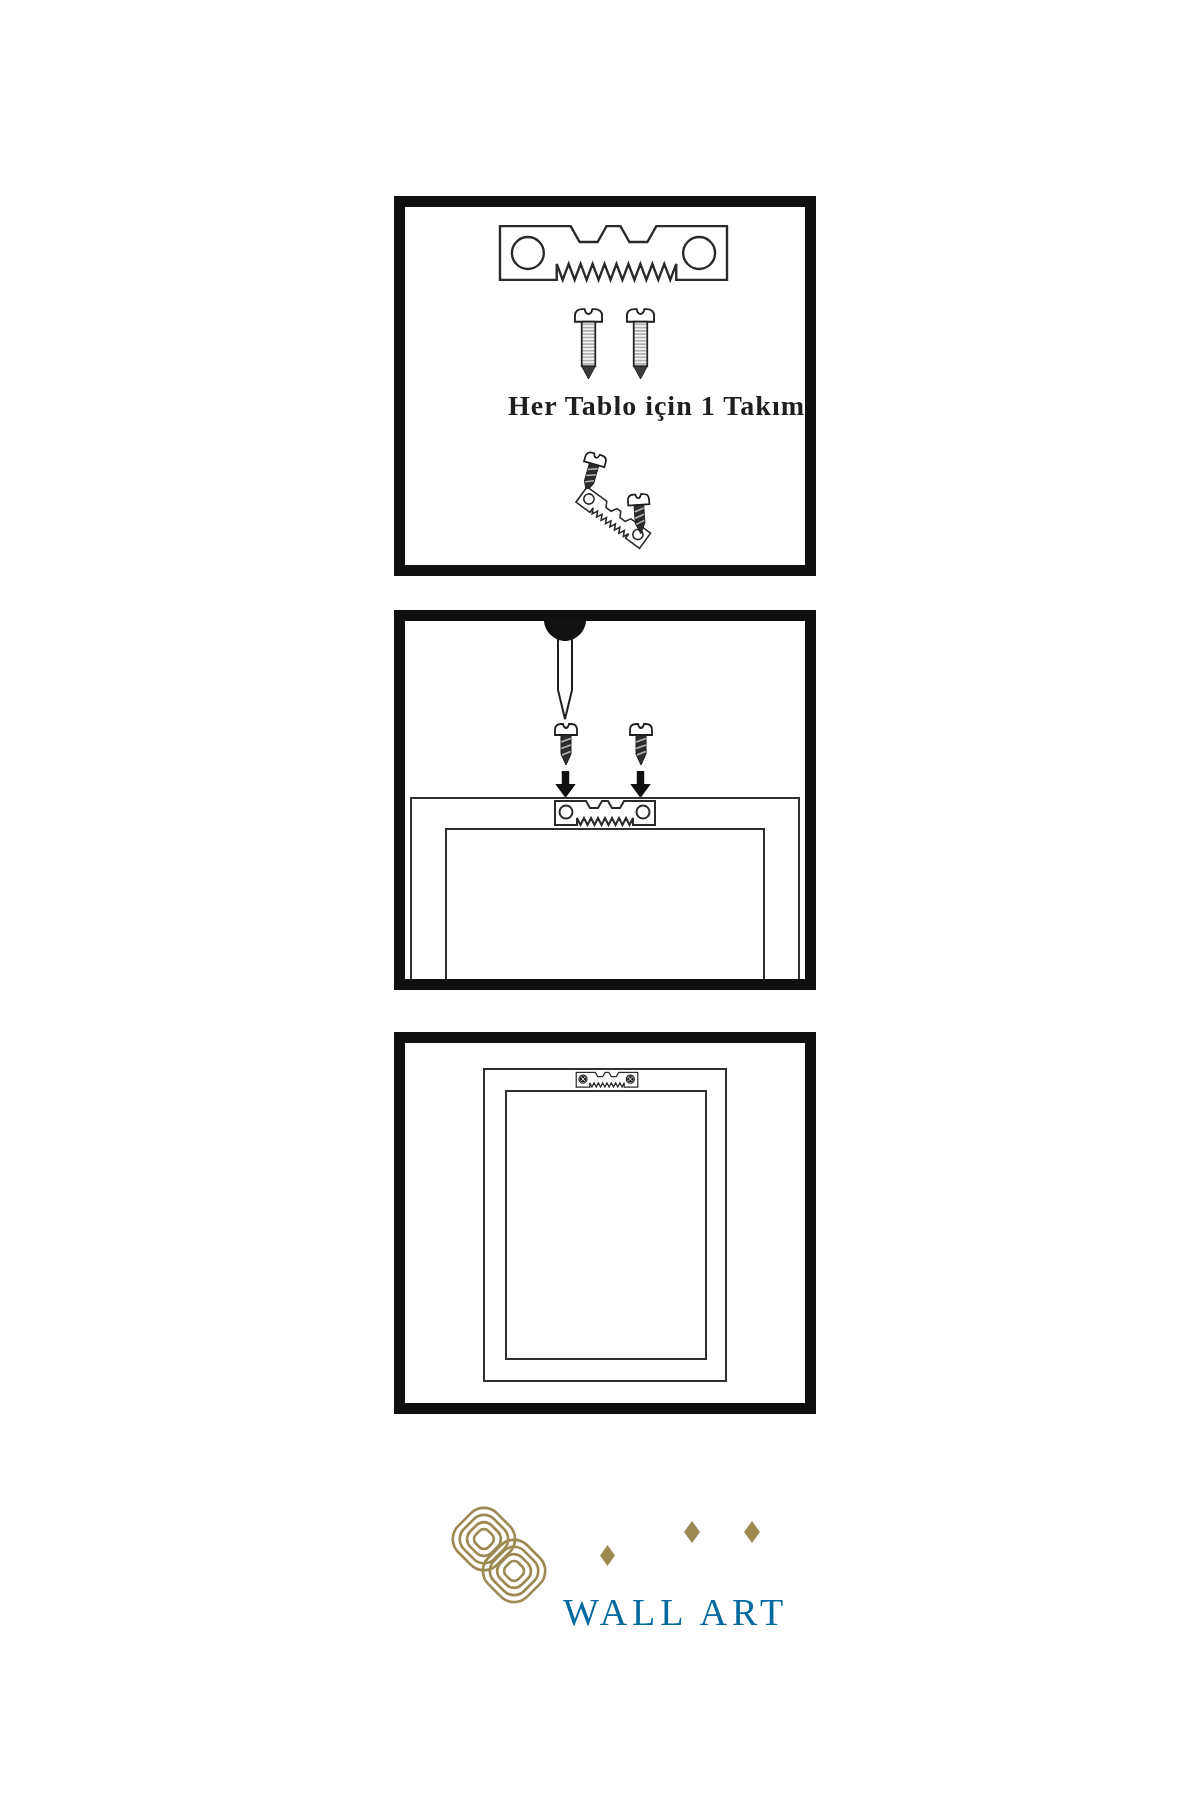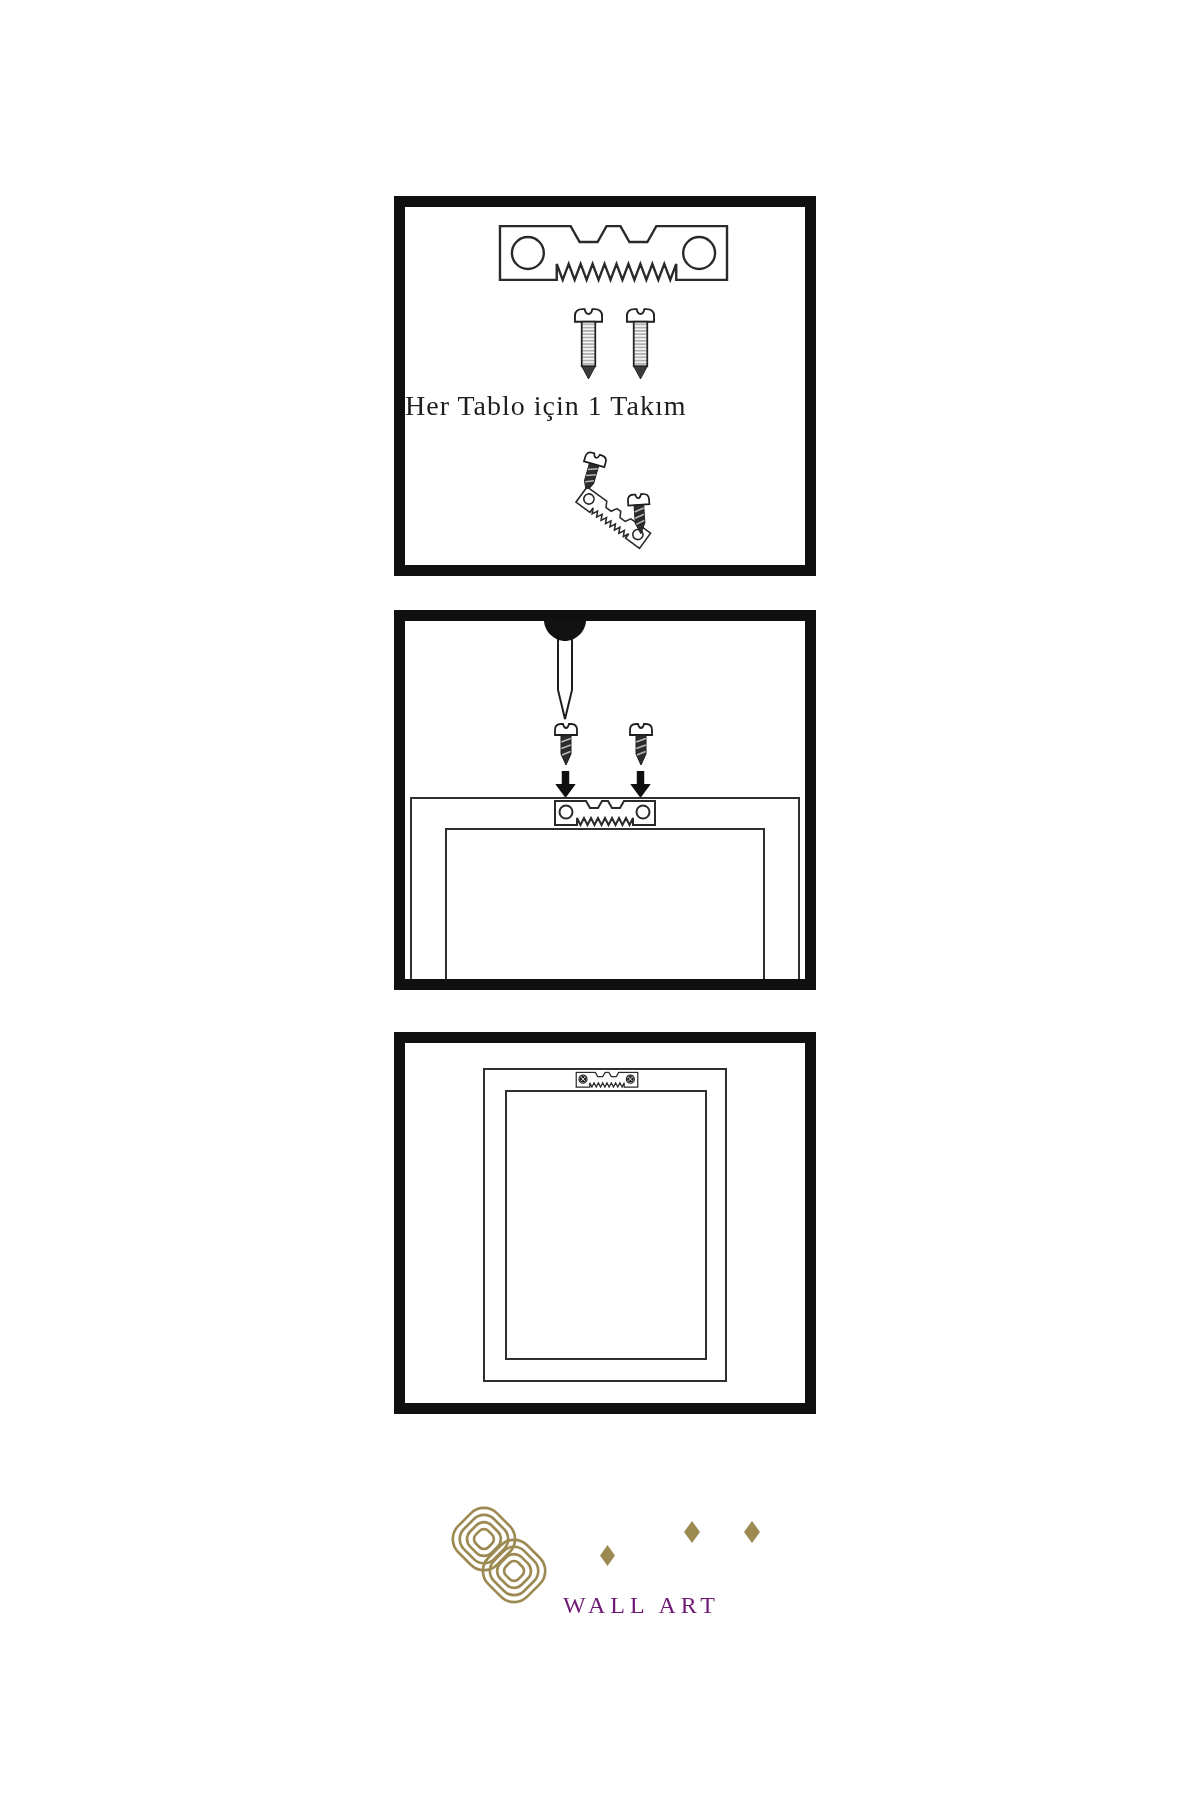--- a/index.html
+++ b/index.html
@@ -1,28 +1,28 @@
 <!DOCTYPE html>
 <html><head>
 <meta charset="utf-8">
 <style>
   html,body{margin:0;padding:0;background:#ffffff;}
   .stage{position:relative;width:1200px;height:1800px;background:#ffffff;margin:0 auto;
          font-family:"Liberation Serif", serif;}
   .panel{position:absolute;left:394px;width:422px;border:11px solid #101010;background:#fff;box-sizing:border-box;}
   .panel-inner{position:absolute;left:0;top:0;width:400px;height:358px;overflow:hidden;}
   .abs{position:absolute;}
-  .caption{position:absolute;left:0;width:100%;text-align:left;
-           font-size:28px;letter-spacing:1px;color:#1f1f1f;font-weight:400;}
+  .caption{position:absolute;left:0;width:100%;text-align:right;
+           font-size:28px;letter-spacing:1px;color:#1f1f1f;font-weight:700;}
   .frame-rect{position:absolute;border:2px solid #2f2f2f;background:#fff;box-sizing:border-box;}
   
   .logo-title{position:absolute;left:560px;top:1500px;font-size:100px;line-height:1;
               color:#1d4a39;font-weight:500;letter-spacing:1px;}
-  .logo-subtitle{position:absolute;left:563px;top:1593px;font-size:24px;line-height:1;
-                 color:#701a75;letter-spacing:5px;font-weight:400;}
+  .logo-subtitle{position:absolute;left:563px;top:1593px;font-size:38px;line-height:1;
+                 color:#0369a1;letter-spacing:5px;font-weight:400;}
   .diamond{position:absolute;background:#9c8a52;clip-path:polygon(50% 0,100% 50%,50% 100%,0 50%);}
   svg{display:block;}
 </style>
 </head>
 <body>
 
 <svg width="0" height="0" style="position:absolute">
   <defs>
     <pattern id="threads" width="14" height="3.4" patternUnits="userSpaceOnUse">
       <rect width="14" height="3.4" fill="#f4f4f4"></rect>

